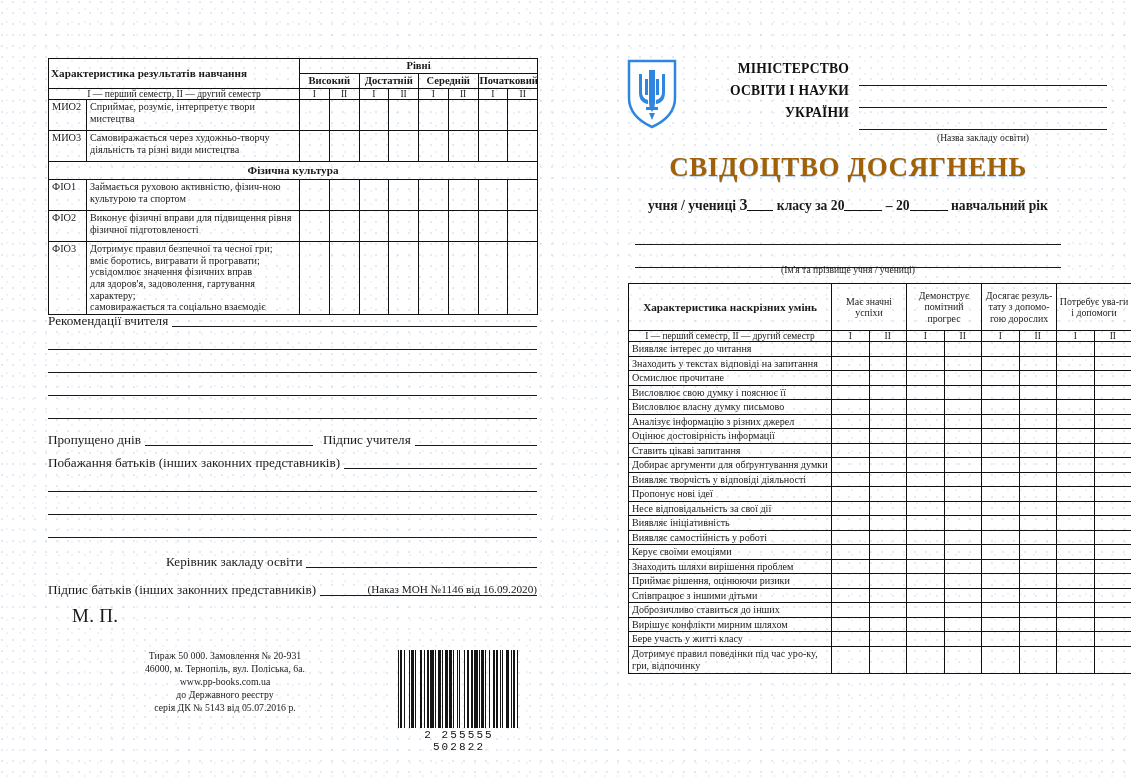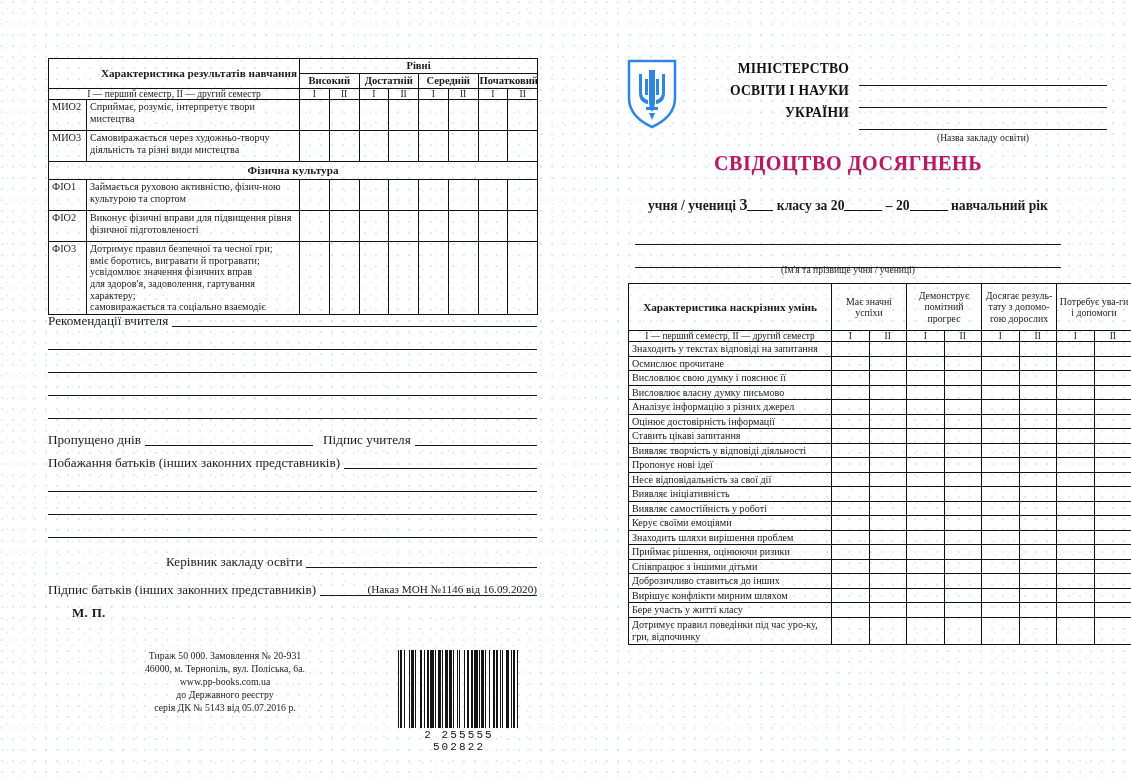--- a/index.html
+++ b/index.html
@@ -55,21 +55,21 @@
     font-weight: normal;
   }
   .tbl-left .hcell {
     text-align: center;
     font-weight: bold;
     vertical-align: middle;
     font-size: 10.6px;
     padding: 1px;
   }
   .tbl-left .charhead {
-    text-align: right;
+    text-align: left;
     font-weight: bold;
     font-size: 11.2px;
     vertical-align: middle;
   }
   .tbl-left .semrow {
     text-align: center;
     font-size: 9.6px;
     padding: 0 2px;
   }
   .tbl-left .romancell {
@@ -122,22 +122,22 @@
   .decree {
     position: absolute;
     left: 48px; top: 583px;
     width: 489px;
     text-align: right;
     font-size: 11.2px;
   }
   .mp {
     position: absolute;
     left: 72px; top: 605px;
-    font-weight: bold;
-    font-size: 13px;
+    font-weight: normal;
+    font-size: 19px;
     letter-spacing: 0.3px;
   }
   .imprint {
     position: absolute;
     left: 60px; top: 650px;
     width: 330px;
     text-align: center;
     font-size: 9.8px;
     line-height: 1.32;
   }
@@ -206,23 +206,23 @@
     text-align: center;
     font-size: 9.6px;
     margin-top: 2px;
   }
   .cert-title {
     position: absolute;
     left: 0; top: 152px;
     width: 566px;
     text-align: center;
     font-weight: bold;
-    font-size: 20px;
+    font-size: 27px;
     letter-spacing: 0.6px;
-    color: #be185d;
+    color: #a16207;
     text-shadow: 0.5px 0.5px 0 rgba(20,97,200,0.25);
   }
   .pupil-line {
     position: absolute;
     left: 0; top: 196px;
     width: 566px;
     text-align: center;
     font-weight: bold;
     font-size: 13.6px;
     white-space: nowrap;
@@ -628,20 +628,31 @@
           <td class="roman">I</td>
           <td class="roman dashed-l">II</td>
           <td class="roman">I</td>
           <td class="roman dashed-l">II</td>
           <td class="roman">I</td>
           <td class="roman dashed-l">II</td>
         </tr>
       </tbody>
       <tbody id="skills-body">
           <tr>
+            <td class="skill">Виявляє інтерес до читання</td>
+            <td class="blankcell"></td>
+            <td class="blankcell dashed-l"></td>
+            <td class="blankcell"></td>
+            <td class="blankcell dashed-l"></td>
+            <td class="blankcell"></td>
+            <td class="blankcell dashed-l"></td>
+            <td class="blankcell"></td>
+            <td class="blankcell dashed-l"></td>
+          </tr>
+          <tr>
             <td class="skill">Знаходить у текстах відповіді на запитання</td>
             <td class="blankcell"></td>
             <td class="blankcell dashed-l"></td>
             <td class="blankcell"></td>
             <td class="blankcell dashed-l"></td>
             <td class="blankcell"></td>
             <td class="blankcell dashed-l"></td>
             <td class="blankcell"></td>
             <td class="blankcell dashed-l"></td>
           </tr>
@@ -695,20 +706,31 @@
             <td class="blankcell dashed-l"></td>
             <td class="blankcell"></td>
             <td class="blankcell dashed-l"></td>
             <td class="blankcell"></td>
             <td class="blankcell dashed-l"></td>
             <td class="blankcell"></td>
             <td class="blankcell dashed-l"></td>
           </tr>
           <tr>
             <td class="skill">Ставить цікаві запитання</td>
+            <td class="blankcell"></td>
+            <td class="blankcell dashed-l"></td>
+            <td class="blankcell"></td>
+            <td class="blankcell dashed-l"></td>
+            <td class="blankcell"></td>
+            <td class="blankcell dashed-l"></td>
+            <td class="blankcell"></td>
+            <td class="blankcell dashed-l"></td>
+          </tr>
+          <tr>
+            <td class="skill">Добирає аргументи для обґрунтування думки</td>
             <td class="blankcell"></td>
             <td class="blankcell dashed-l"></td>
             <td class="blankcell"></td>
             <td class="blankcell dashed-l"></td>
             <td class="blankcell"></td>
             <td class="blankcell dashed-l"></td>
             <td class="blankcell"></td>
             <td class="blankcell dashed-l"></td>
           </tr>
           <tr>

